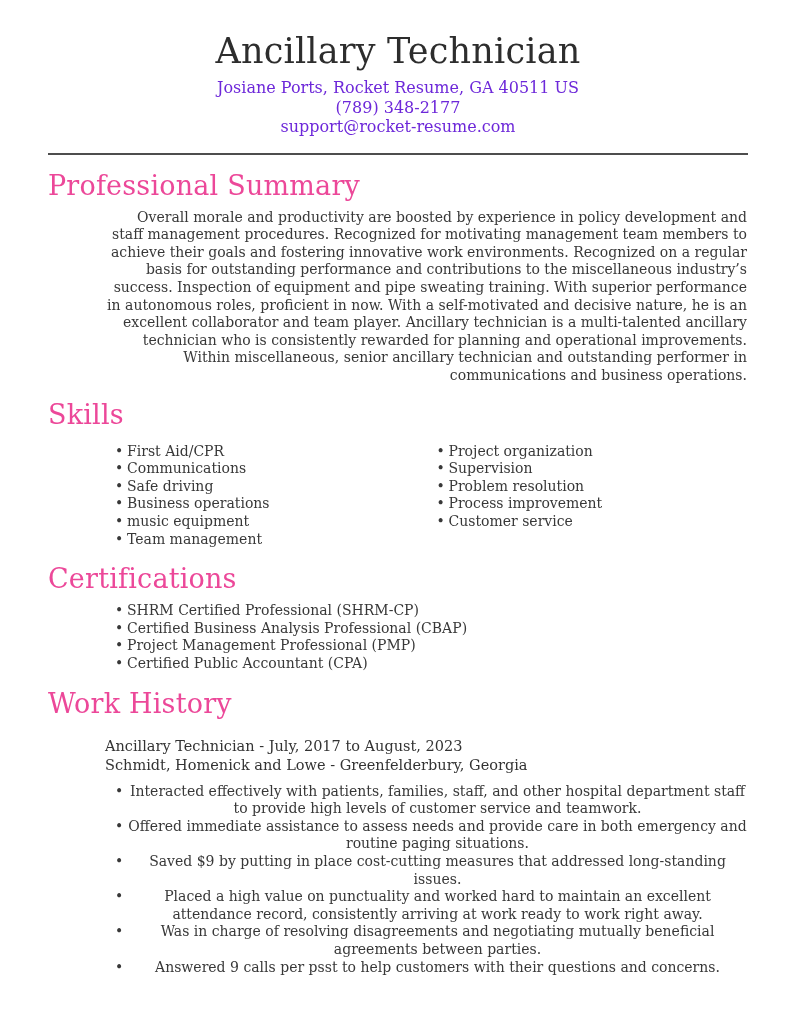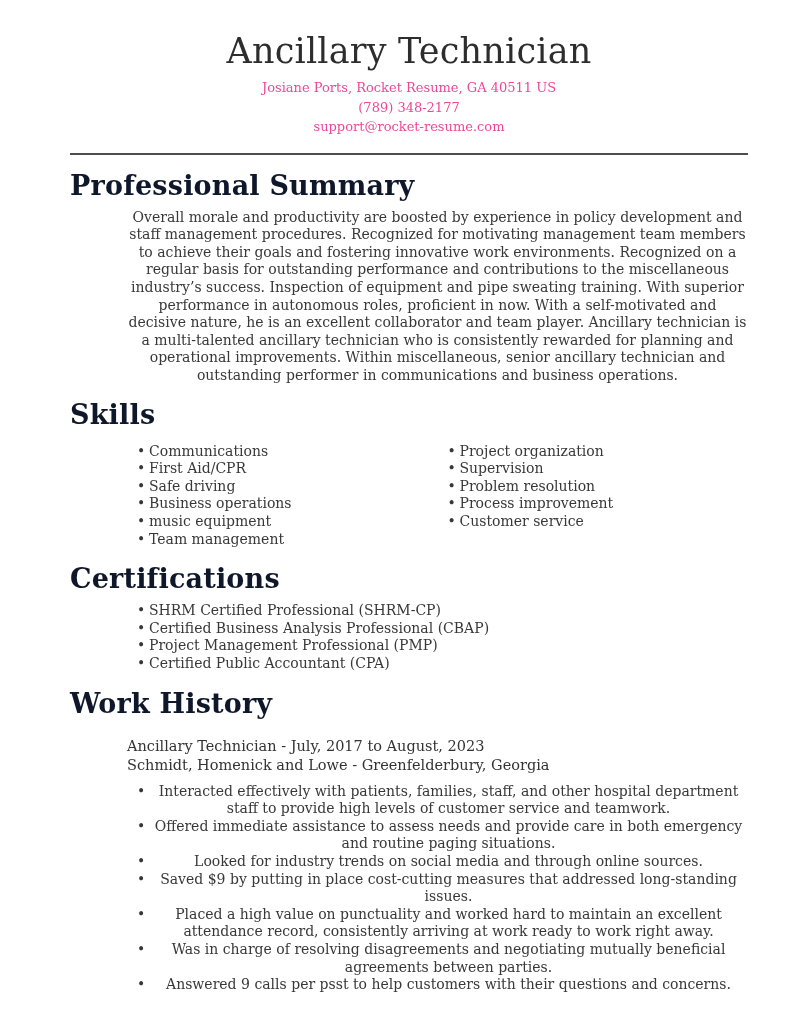--- a/index.html
+++ b/index.html
@@ -9,62 +9,62 @@
     width: 800px;
     height: 1035px;
     overflow: hidden;
     font-family: "DejaVu Serif", "Liberation Serif", serif;
     color: #383838;
   }
   .page {
     box-sizing: border-box;
     width: 800px;
     height: 1035px;
-    padding: 0 52px 0 70px;
+    padding: 0 52px 0 48px;
     overflow: hidden;
   }
   .name {
     font-size: 35px;
     font-weight: 400;
     color: #2d2d2d;
     text-align: center;
     margin: 30px 0 6px 0;
     line-height: 1.2;
     letter-spacing: 0.2px;
   }
   .contact {
     text-align: center;
-    font-size: 13px;
+    font-size: 16px;
     line-height: 19.5px;
-    color: #ec4899;
+    color: #6d28d9;
     margin-top: 6px;
   }
   hr.divider {
     border: none;
     border-top: 2px solid #4d4d4d;
     margin: 16px 0 0 0;
   }
   h2.section-heading {
     font-size: 27px;
-    font-weight: 700;
-    color: #0f172a;
+    font-weight: 400;
+    color: #ec4899;
     margin: 15px 0 8px 0;
     line-height: 1.15;
     letter-spacing: 0.2px;
   }
   .section-body {
     margin-left: 57px;
     font-size: 14px;
     line-height: 17.6px;
     color: #383838;
   }
   .summary-text {
     margin: 1px;
     max-width: 645px;
-    text-align: center;
+    text-align: right;
   }
   ul.bullets {
     list-style: none;
     margin: 2px 0 0 0;
     padding: 0 0 0 10px;
   }
   ul.bullets li {
     position: relative;
     padding-left: 12px;
     margin: 0;
@@ -116,22 +116,22 @@
     <div class="section-body">
       <p class="summary-text">Overall morale and productivity are boosted by experience in policy development and staff management procedures. Recognized for motivating management team members to achieve their goals and fostering innovative work environments. Recognized on a regular basis for outstanding performance and contributions to the miscellaneous industry’s success. Inspection of equipment and pipe sweating training. With superior performance in autonomous roles, proficient in now. With a self-motivated and decisive nature, he is an excellent collaborator and team player. Ancillary technician is a multi-talented ancillary technician who is consistently rewarded for planning and operational improvements. Within miscellaneous, senior ancillary technician and outstanding performer in communications and business operations.</p>
     </div>
   </section>
 
   <section>
     <h2 class="section-heading">Skills</h2>
     <div class="section-body">
       <div class="skills-columns">
         <ul class="bullets">
+          <li>First Aid/CPR</li>
           <li>Communications</li>
-          <li>First Aid/CPR</li>
           <li>Safe driving</li>
           <li>Business operations</li>
           <li>music equipment</li>
           <li>Team management</li>
         </ul>
         <ul class="bullets">
           <li>Project organization</li>
           <li>Supervision</li>
           <li>Problem resolution</li>
           <li>Process improvement</li>
@@ -158,21 +158,20 @@
     <div class="section-body">
 
       <div class="job">
         <div class="job-header">
           <div>Ancillary Technician - July, 2017 to August, 2023</div>
           <div>Schmidt, Homenick and Lowe - Greenfelderbury, Georgia</div>
         </div>
         <ul class="bullets">
           <li>Interacted effectively with patients, families, staff, and other hospital department staff to provide high levels of customer service and teamwork.</li>
           <li>Offered immediate assistance to assess needs and provide care in both emergency and routine paging situations.</li>
-          <li>Looked for industry trends on social media and through online sources.</li>
           <li>Saved $9 by putting in place cost-cutting measures that addressed long-standing issues.</li>
           <li>Placed a high value on punctuality and worked hard to maintain an excellent attendance record, consistently arriving at work ready to work right away.</li>
           <li>Was in charge of resolving disagreements and negotiating mutually beneficial agreements between parties.</li>
           <li>Answered 9 calls per psst to help customers with their questions and concerns.</li>
         </ul>
       </div>
 
     </div>
   </section>
 

